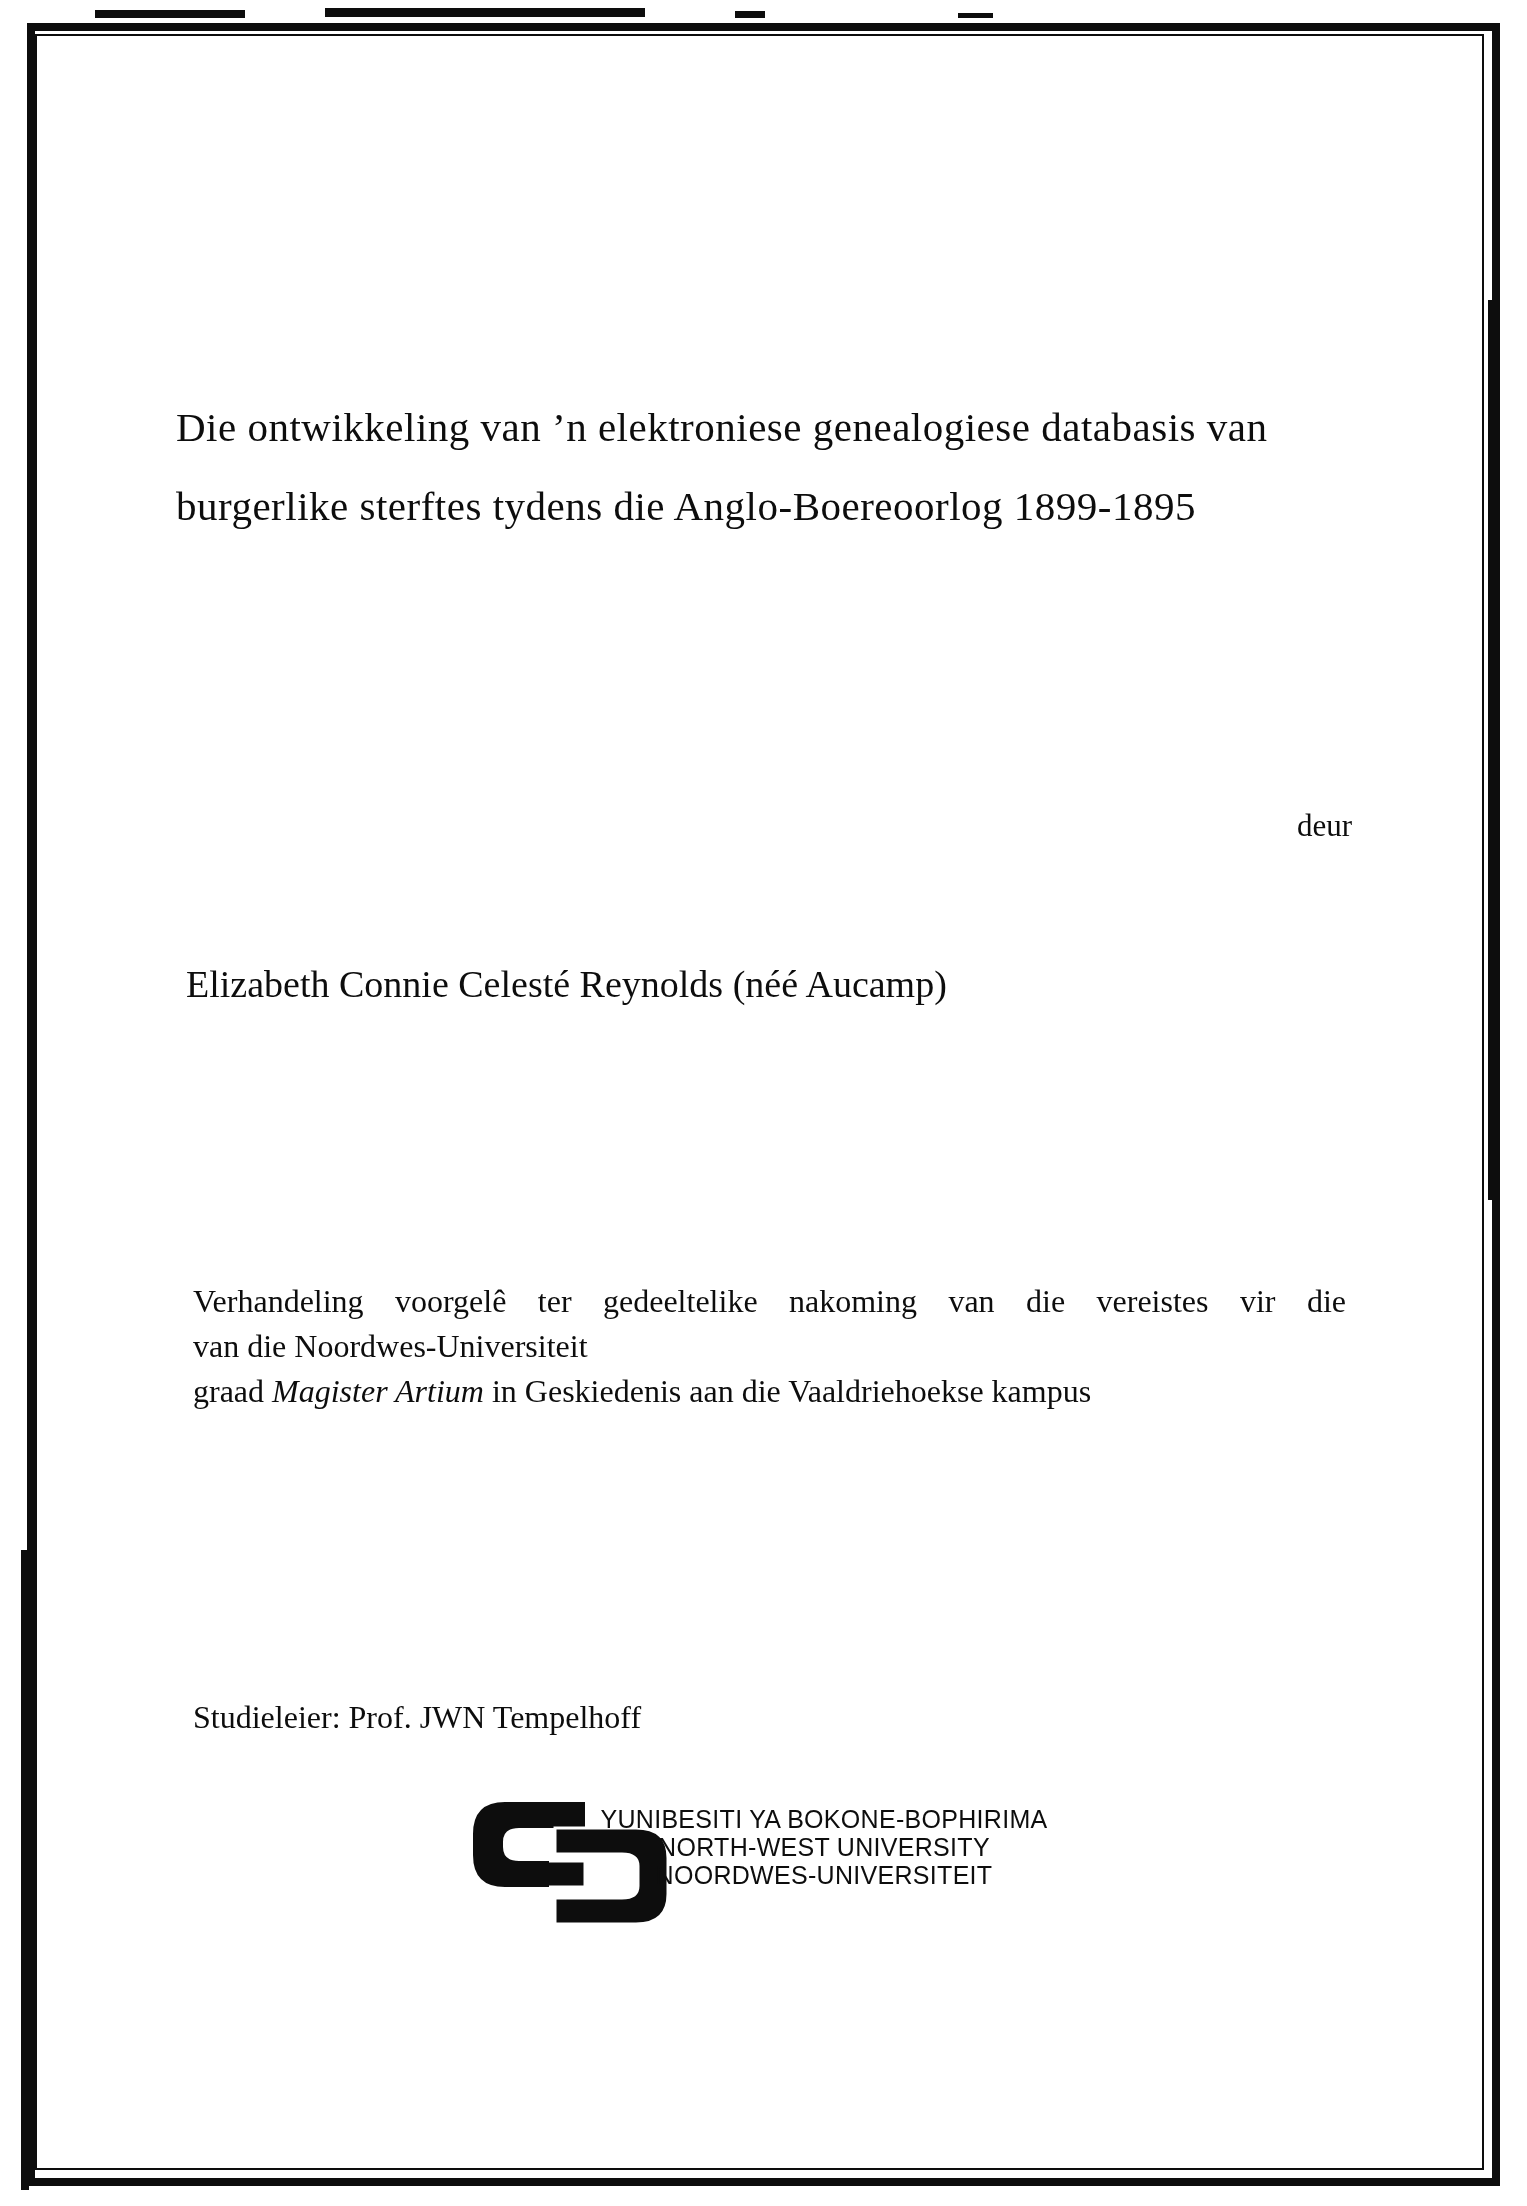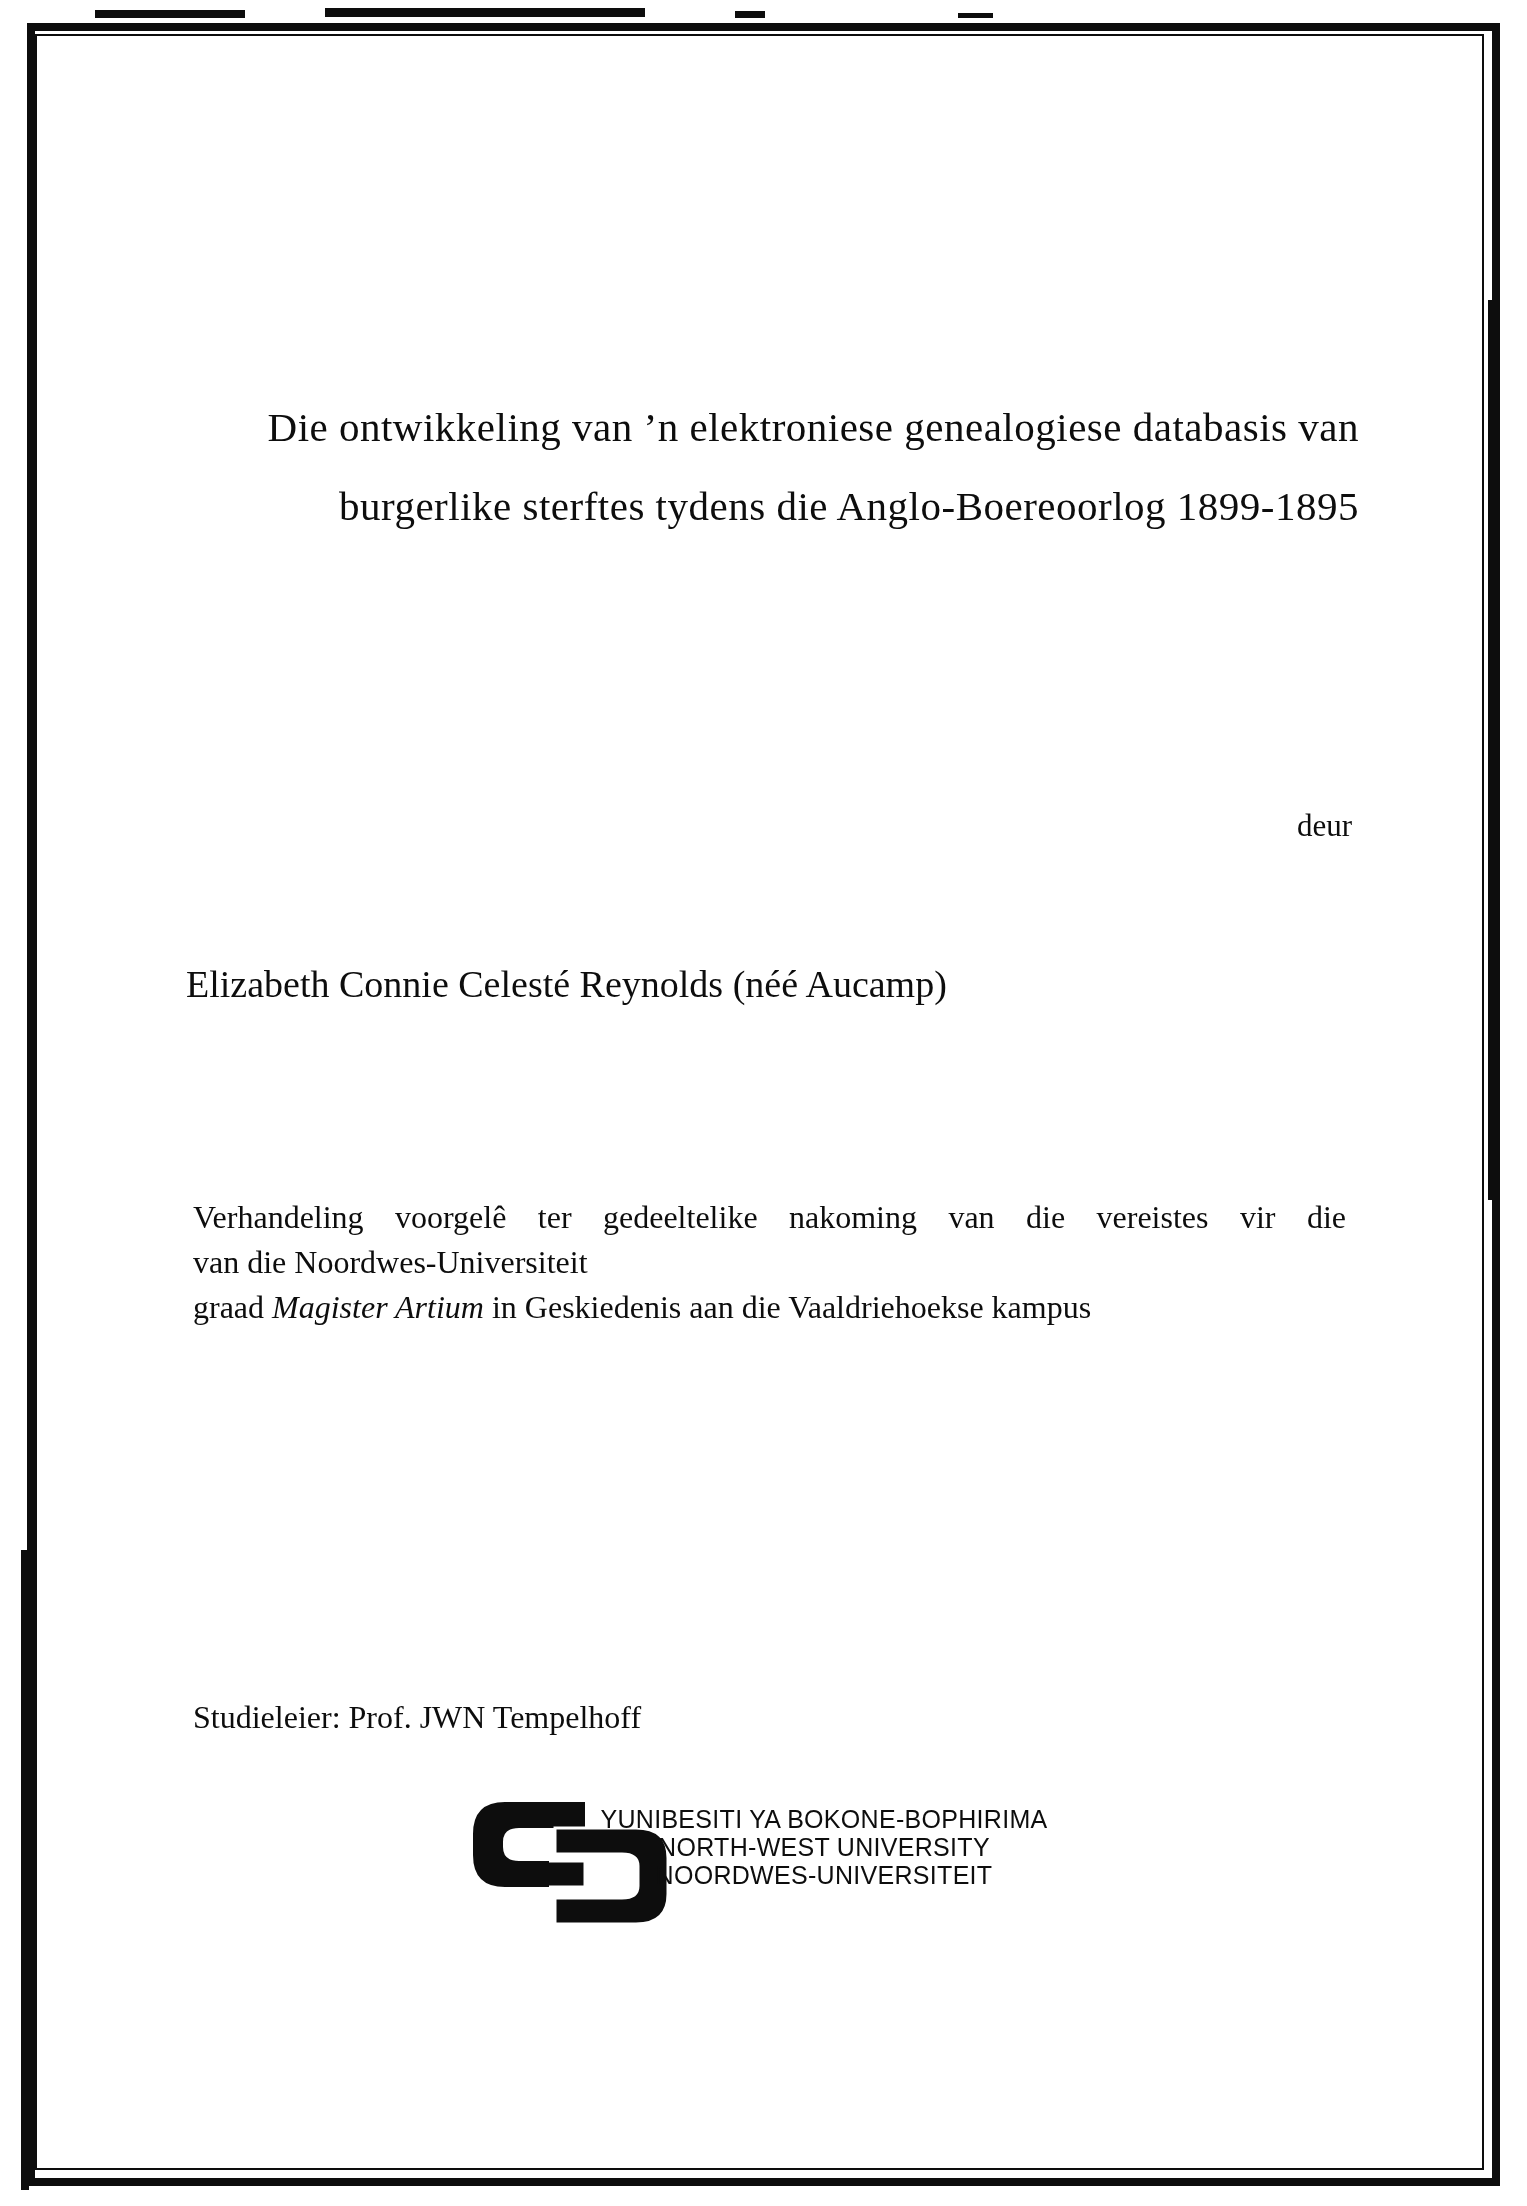--- a/index.html
+++ b/index.html
@@ -23,34 +23,34 @@
   
   .artifact { position:absolute; background:var(--ink); }
   .art-1 { left:95px;  top:10px;  width:150px; height:8px; }
   .art-2 { left:325px; top:8px;   width:320px; height:9px; }
   .art-3 { left:735px; top:11px;  width:30px;  height:7px; }
   .art-4 { left:958px; top:13px;  width:35px;  height:5px; }
   .art-5 { left:21px;  top:1550px; width:8px;  height:640px; }
   .art-6 { left:1488px;top:300px; width:5px;  height:900px; }
 
   .title {
-    position:absolute; left:193px; top:388px; width:1166px;
-    text-align:right; font-size:41px; line-height:79px; letter-spacing:0.5px;
+    position:absolute; left:176px; top:388px; width:1166px;
+    text-align:left; font-size:41px; line-height:79px; letter-spacing:0.5px;
     white-space:nowrap;
   }
   .byline {
     position:absolute; left:186px; top:806px; width:1166px;
     text-align:right; font-size:31px; line-height:40px;
   }
   .author {
     position:absolute; left:186px; top:960px; width:1180px;
     font-size:38px; line-height:48px;
   }
   .statement {
-    position:absolute; left:193px; top:1195px; width:1153px;
+    position:absolute; left:193px; top:1279px; width:1153px;
     font-size:32px; line-height:45px;
   }
   .line-justify { text-align:justify; height:45px; overflow:hidden; }
   .line-justify::after { content:""; display:inline-block; width:100%; height:0; }
   .supervisor {
     position:absolute; left:193px; top:1695px; width:1153px;
     font-size:32px; line-height:45px;
   }
   .logo {
     position:absolute; left:473px; top:1800px; width:590px; height:132px;

